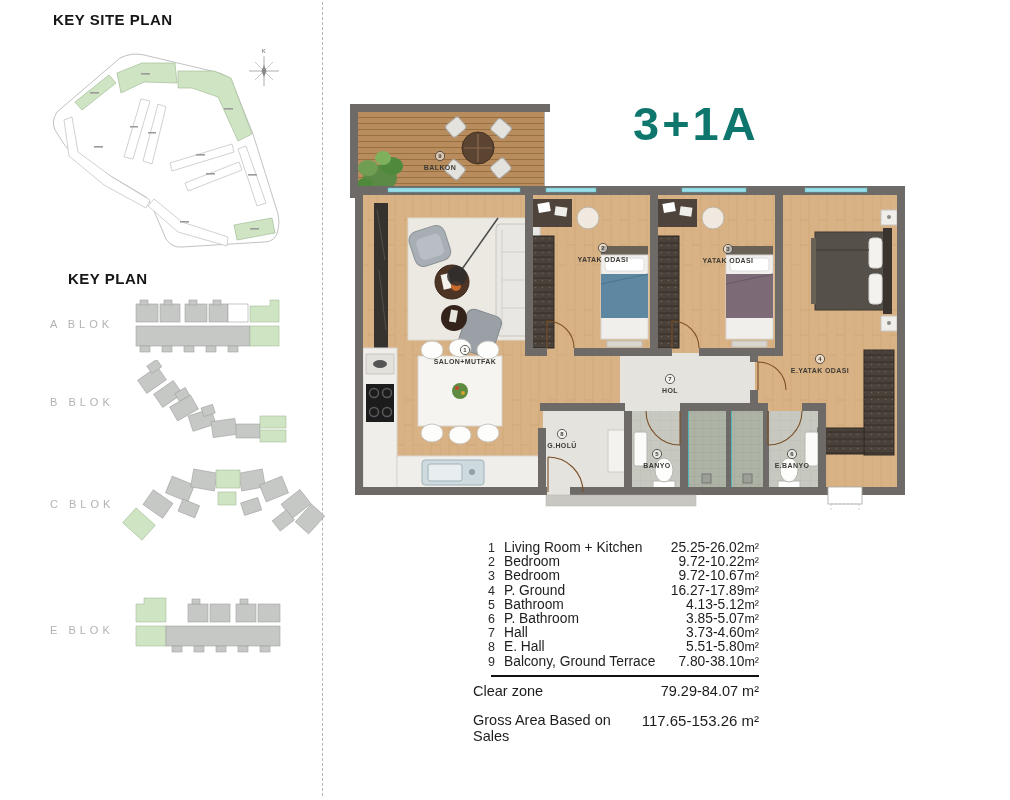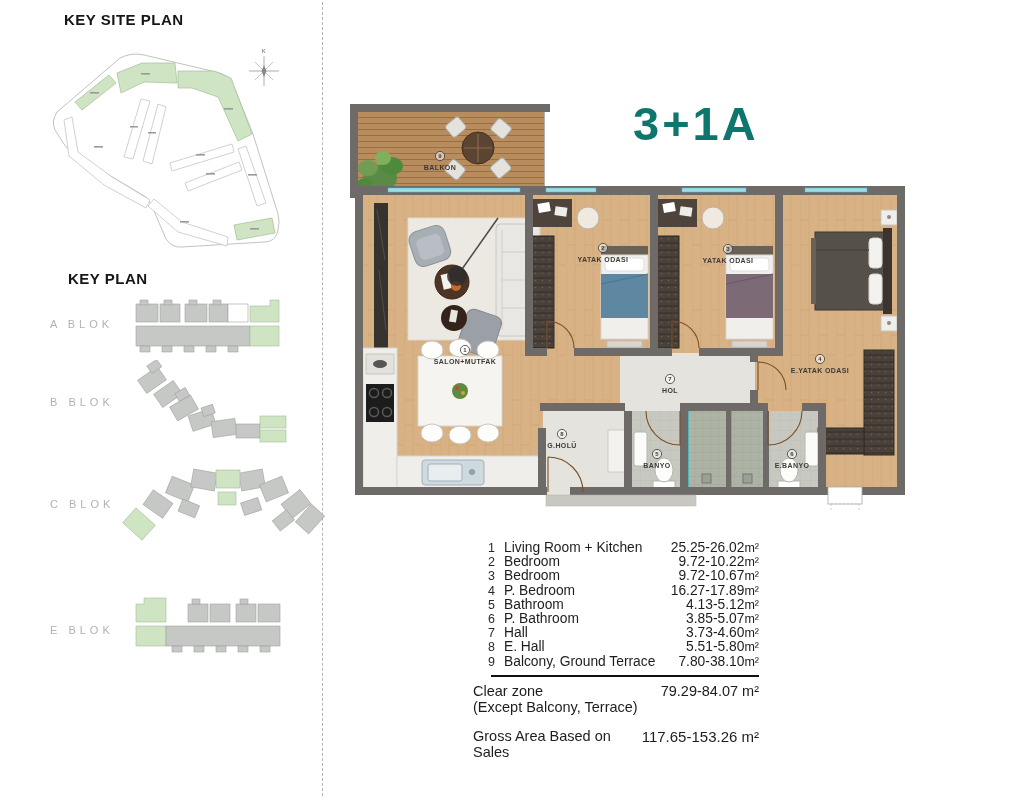--- a/index.html
+++ b/index.html
@@ -27,21 +27,21 @@
   .room-num{font-size:6px;font-weight:600;fill:#3e3a36;}
   .num-circle{fill:rgba(255,255,255,.55);stroke:#3e3a36;stroke-width:.8;}
 </style>
 </head>
 <body>
 
 <div id="page">
 
   <div id="divider"></div>
 
-  <div class="heading" style="left:64px;top:11px;">KEY SITE PLAN</div>
+  <div class="heading" style="left:53px;top:11px;">KEY SITE PLAN</div>
 
   <svg width="256" height="206" viewBox="0 0 256 206" style="position:absolute;left:42px;top:42px;">
     <path d="M78,16 Q90,10 102,13 L140,22 L174,30 Q186,33 190,40 L211,92 L236,172
              Q238,180 236,188 Q234,200 222,200 L140,205 Q130,206 124,197 L109,162 L104,155
              L35,114 Q26,109 20,99 L13,88 Q9,79 15,70 Z" fill="#ffffff" stroke="#c2c2c2" stroke-width="1"></path>
 
     <g fill="#cfe4c3" stroke="#a4bd98" stroke-width=".7">
       <polygon points="33,60 67,33 74,41 40,68"></polygon>
       <polygon points="75,31 100,21 133,21 135,41 102,40 79,51"></polygon>
       <polygon points="136,29 172,29 189,36 210,92 196,99 176,55 150,46 136,46"></polygon>
@@ -442,21 +442,21 @@
       <span class="leg-unit">m²</span>
     </div>
     <div class="leg-row">
       <span class="leg-num">3</span>
       <span class="leg-label">Bedroom</span>
       <span class="leg-val">9.72-10.67</span>
       <span class="leg-unit">m²</span>
     </div>
     <div class="leg-row">
       <span class="leg-num">4</span>
-      <span class="leg-label">P. Bedroom</span>
+      <span class="leg-label">P. Ground</span>
       <span class="leg-val">16.27-17.89</span>
       <span class="leg-unit">m²</span>
     </div>
     <div class="leg-row">
       <span class="leg-num">5</span>
       <span class="leg-label">Bathroom</span>
       <span class="leg-val">4.13-5.12</span>
       <span class="leg-unit">m²</span>
     </div>
     <div class="leg-row">
@@ -483,21 +483,20 @@
       <span class="leg-val">7.80-38.10</span>
       <span class="leg-unit">m²</span>
     </div>
 
     <div id="legend-rule"></div>
 
     <div class="cz-line">
       <span class="cz-label">Clear zone</span>
       <span class="leg-val">79.29-84.07 m²</span>
     </div>
-    <div class="cz-sub">(Except Balcony, Terrace)</div>
 
     <div id="gross-line">
       <span class="cz-label">Gross Area Based on Sales</span>
       <span class="leg-val">117.65-153.26 m²</span>
     </div>
   </div>
 
 </div>
 
 </body></html>

